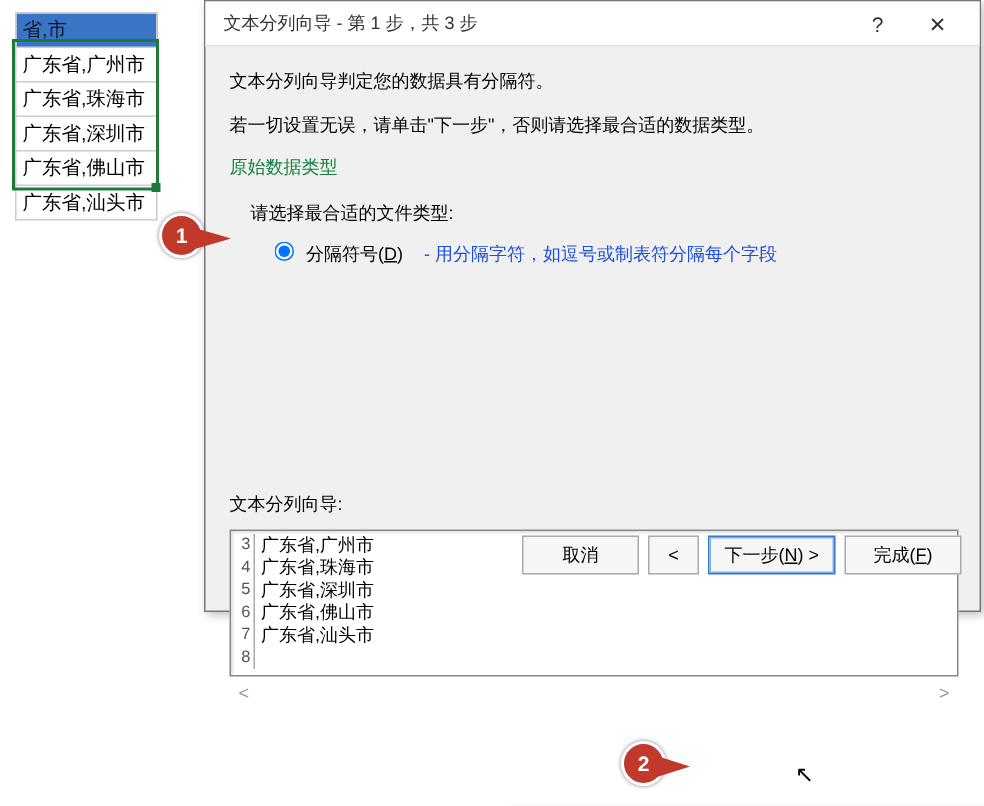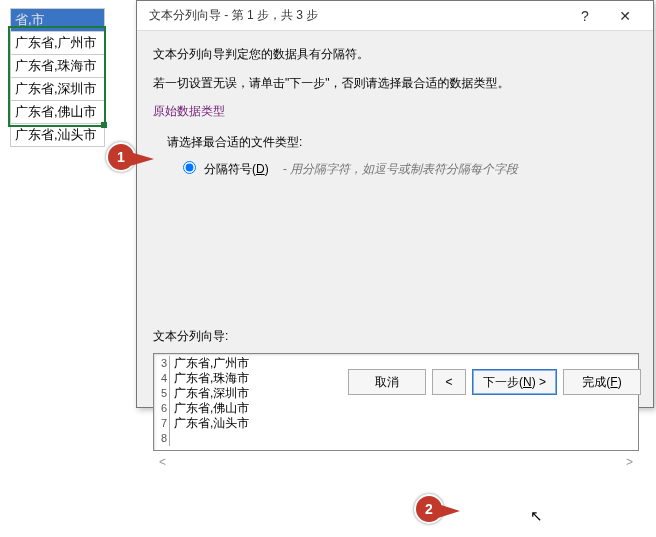--- a/index.html
+++ b/index.html
@@ -22,21 +22,21 @@
   .sheet td {
     border: 1px solid #ccc;
     padding: 2px 4px;
     width: 94px;
     height: 18px;
     font-size: 13px;
     background: #fff;
   }
   .sheet td.header {
     background: #3a74c4;
-    color: #e5e5e5;
+    color: #0f172a;
   }
   .sel-frame {
     position: absolute;
     left: 8px;
     top: 26px;
     width: 98px;
     height: 101px;
     border: 2px solid #1f7a3a;
     pointer-events: none;
   }
@@ -84,37 +84,37 @@
     padding: 14px 14px 10px 16px;
   }
   .intro { margin-bottom: 10px; line-height: 1.6; }
   .fieldset {
     margin-top: 8px;
     position: relative;
     padding: 0 0 4px 0;
   }
   .fieldset .legend {
     font-size: 12px;
-    color: #701a75;
+    color: #15803d;
     margin-bottom: 4px;
   }
   .fieldset .inner {
     padding: 10px 10px 10px 14px;
   }
   .prompt { margin-bottom: 10px; }
   .radio-row {
     display: flex;
     align-items: flex-start;
     margin: 6px 0 6px 16px;
     gap: 6px;
   }
   .radio-row input { margin-right: 2px; }
   .radio-label { }
   .radio-label .u { text-decoration: underline; }
-  .radio-desc { margin-left: 8px; color: #737373; font-style: italic; }
+  .radio-desc { margin-left: 8px; color: #1d4ed8; }
 
   .preview-block { margin-top: 130px; }
   .preview-label { margin-bottom: 8px; }
   .preview-box {
     background: #fff;
     border: 1px solid #888;
     height: 98px;
     padding: 2px 2px;
     overflow: hidden;
     box-shadow: inset 1px 1px 2px rgba(0,0,0,.15);
@@ -128,21 +128,21 @@
     border-right: 1px solid #aaa;
     color: #555;
     font-size: 11px;
   }
   .prev-row .txt { padding-left: 4px; }
   .scroll-hints { display: flex; justify-content: space-between; padding: 4px 6px; color: #999; }
 
   .button-row {
     position: absolute;
     right: 12px;
-    bottom: 12px;
+    bottom: 24px;
     display: flex;
     gap: 6px;
   }
   .btn {
     min-width: 78px;
     height: 26px;
     border: 1px solid #aaa;
     background: #f6f6f6;
     font-size: 12px;
     display: flex;

